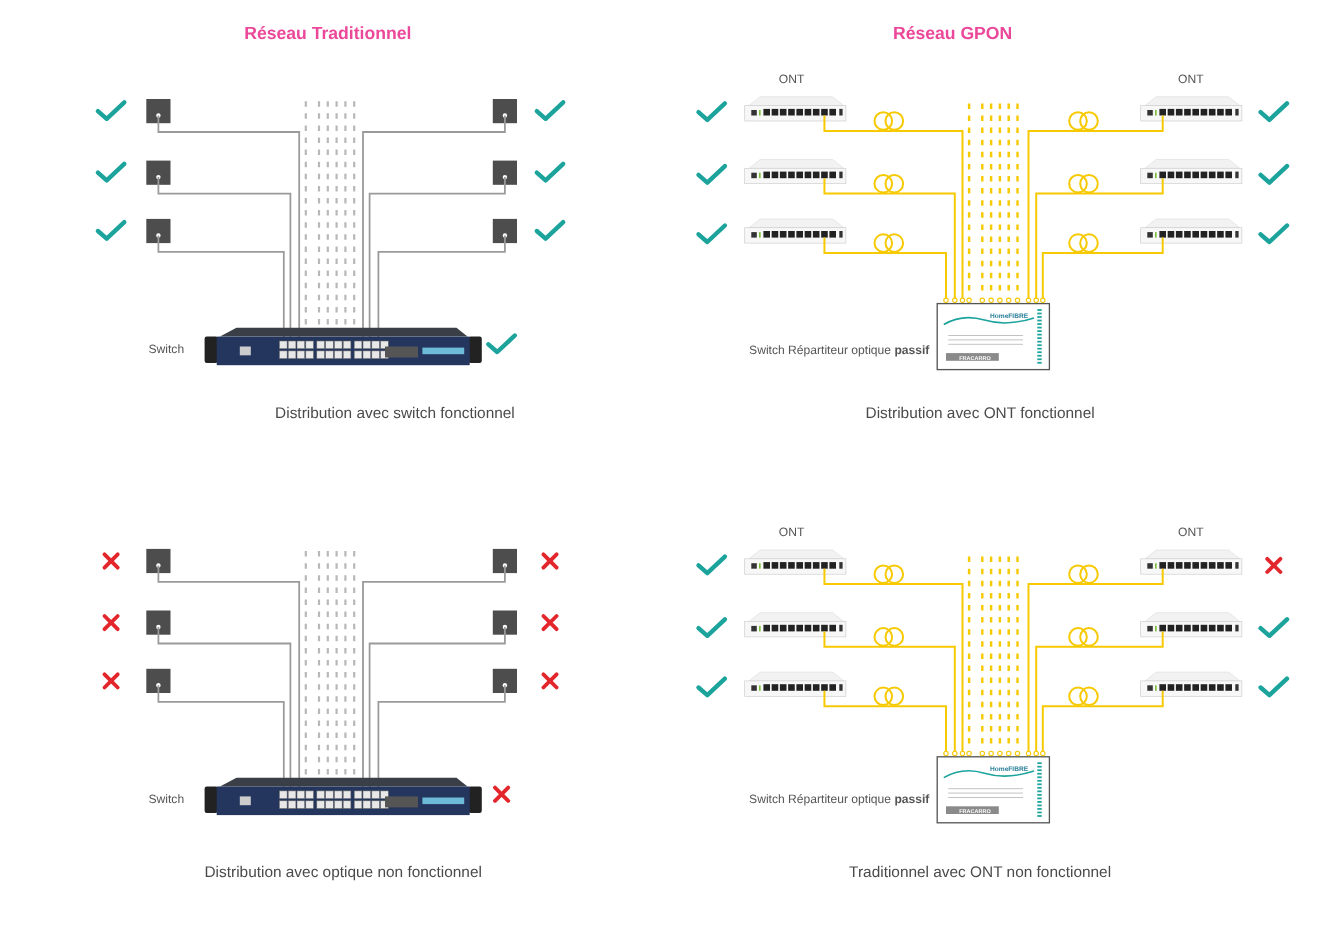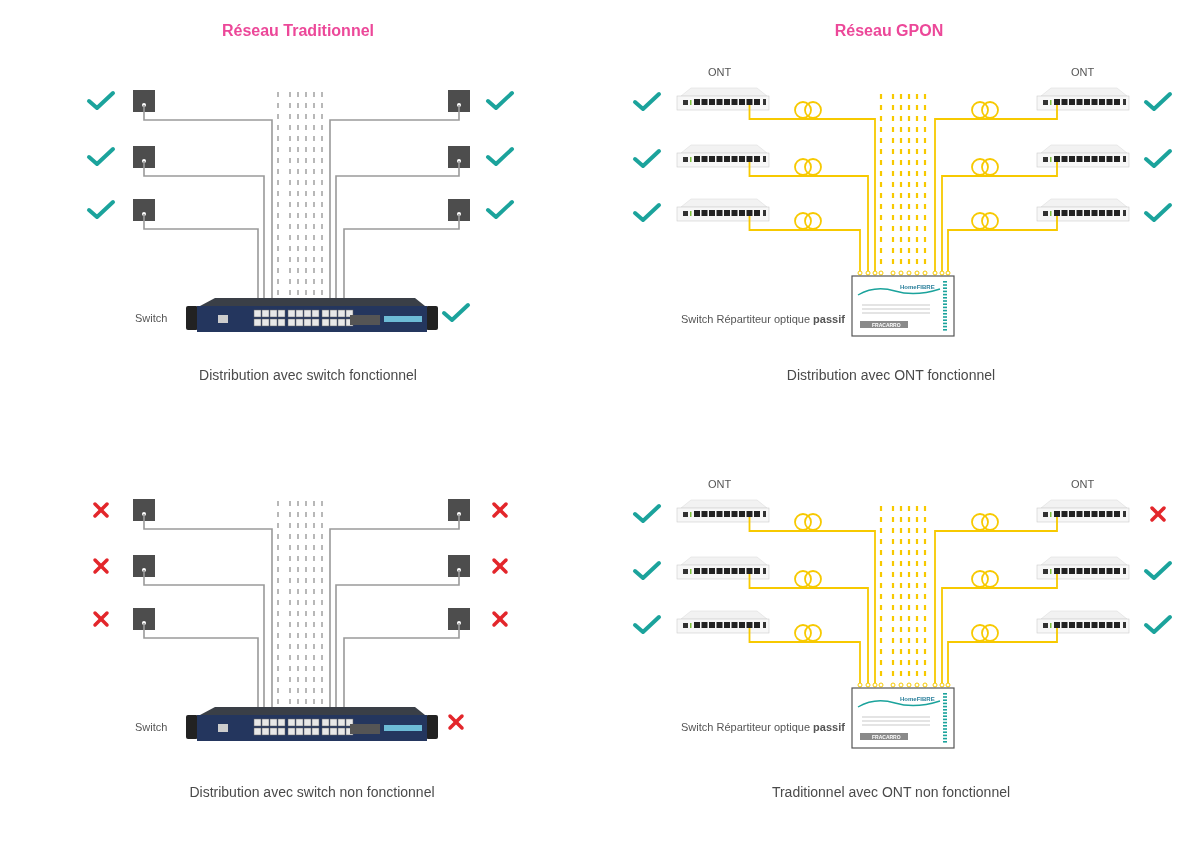--- a/index.html
+++ b/index.html
@@ -7,25 +7,25 @@
   .abs { position:absolute; }
   .title { font-weight:bold; font-size:16px; color:#ec4899; text-align:center; }
   .caption { font-size:14px; color:#4a4a4a; text-align:center; white-space:nowrap; }
   .small { font-size:11px; color:#555; white-space:nowrap; }
   svg.diagram { position:absolute; left:0; top:0; }
 </style>
 </head>
 <body>
 
 <div class="abs title" style="left:148px; top:22px; width:300px;">Réseau Traditionnel</div>
-<div class="abs title" style="left:739px; top:22px; width:300px;">Réseau GPON</div>
-
-<div class="abs caption" style="left:148px; top:367px; width:320px;">Distribution avec switch fonctionnel</div>
+<div class="abs title" style="left:716px; top:22px; width:300px;">Réseau GPON</div>
+
+<div class="abs caption" style="left:148px; top:367px; width:320px;text-align:right;">Distribution avec switch fonctionnel</div>
 <div class="abs caption" style="left:731px; top:367px; width:320px;">Distribution avec ONT fonctionnel</div>
-<div class="abs caption" style="left:152px; top:784px; width:320px;">Distribution avec switch non fonctionnel</div>
+<div class="abs caption" style="left:152px; top:784px; width:320px;">Distribution avec optique non fonctionnel</div>
 <div class="abs caption" style="left:731px; top:784px; width:320px;">Traditionnel avec ONT non fonctionnel</div>
 
 <div class="abs small" style="left:135px; top:312px;">Switch</div>
 <div class="abs small" style="left:135px; top:721px;">Switch</div>
 
 <div class="abs small" style="left:681px; top:313px;"><span>Switch Répartiteur optique </span><b>passif</b></div>
 <div class="abs small" style="left:681px; top:721px;"><span>Switch Répartiteur optique </span><b>passif</b></div>
 
 <div class="abs small" style="left:708px; top:66px;">ONT</div>
 <div class="abs small" style="left:1071px; top:66px;">ONT</div>

